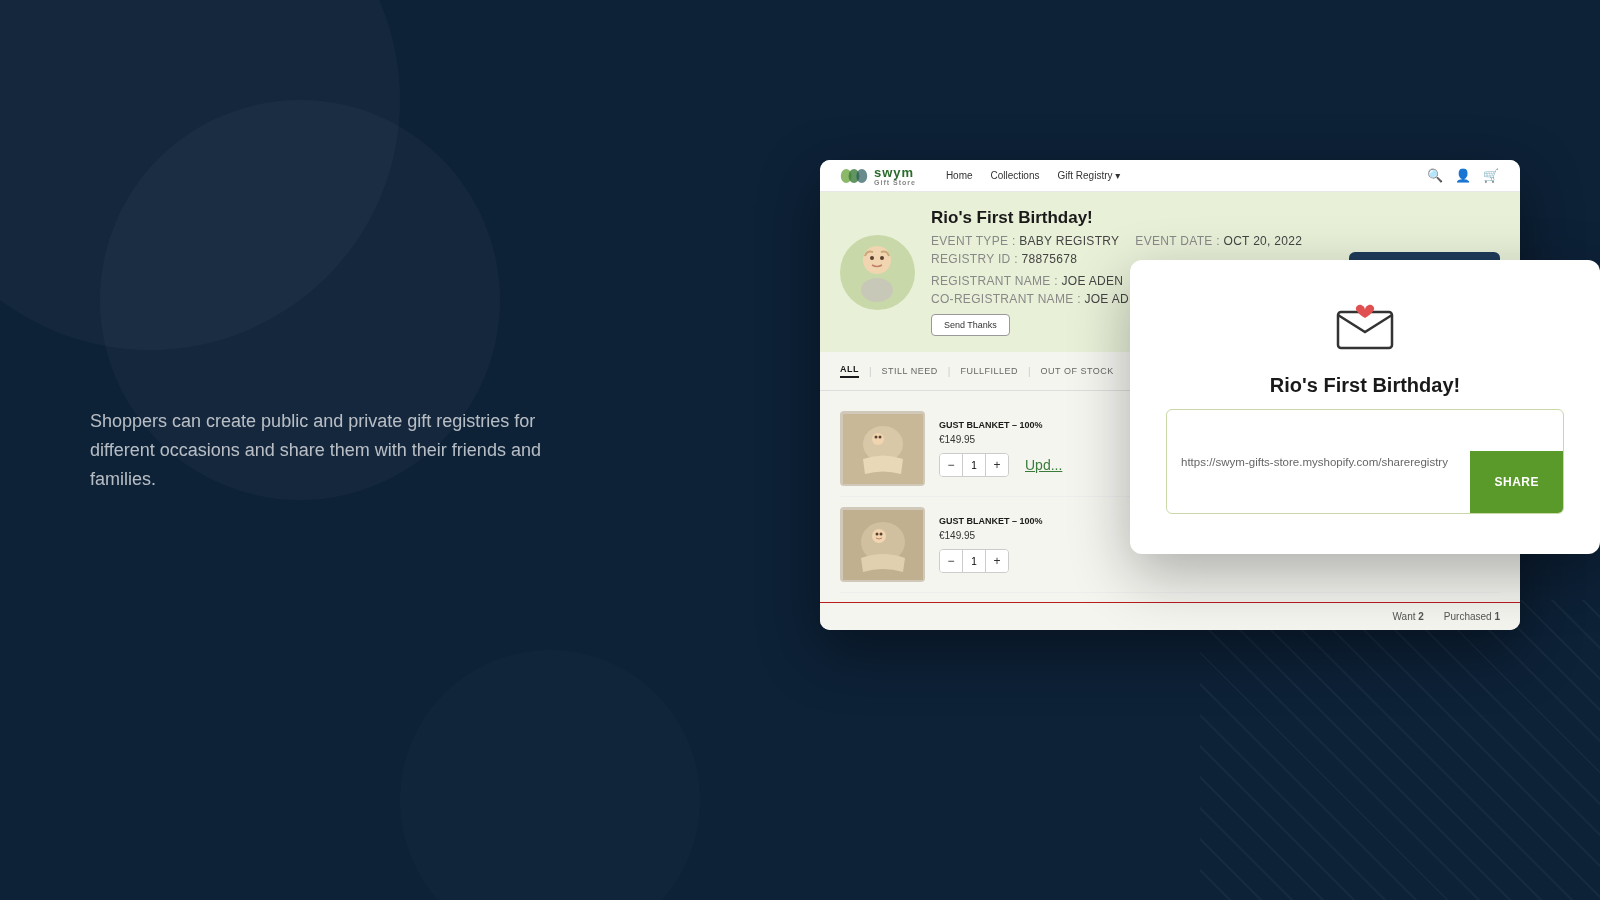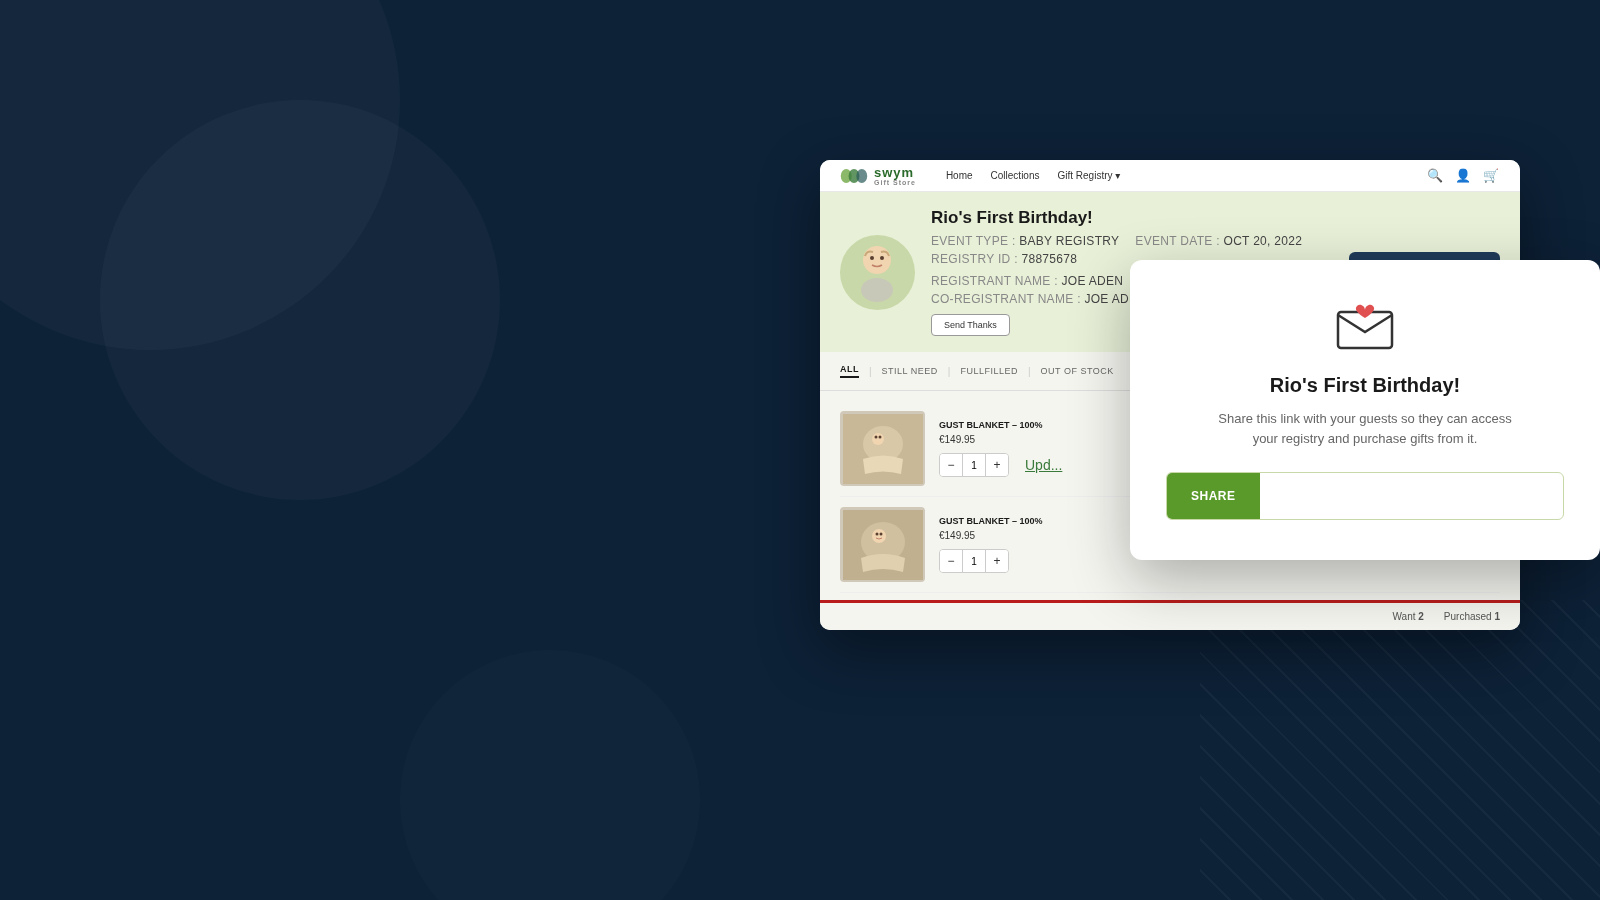--- a/index.html
+++ b/index.html
@@ -372,21 +372,21 @@
     .registry-footer {
       position: absolute;
       bottom: 0;
       right: 0;
       left: 0;
       padding: 8px 20px;
       display: flex;
       justify-content: flex-end;
       gap: 20px;
       background: #f5f5f0;
-      border-top: 3px solid #b91c1c;
+      border-top: 1px solid #b91c1c;
     }
 
     .footer-stat {
       font-size: 10px;
       color: #555;
     }
 
     .footer-stat span {
       font-weight: 600;
     }
@@ -448,37 +448,39 @@
       border: none;
       outline: none;
       background: white;
     }
 
     .share-copy-btn {
       background: #5a9a2a;
       color: white;
       border: none;
       padding: 0 24px;
-      height: 46px;
+      height: 62px;
       font-size: 12px;
       font-weight: 700;
       letter-spacing: 0.5px;
       cursor: pointer;
       flex-shrink: 0;
+      margin-top: 41px;
     }
   </style>
 </head>
 <body>
 
 <div class="bg-circle bg-circle-1"></div>
 <div class="bg-circle bg-circle-2"></div>
 <div class="bg-circle bg-circle-3"></div>
 <div class="bg-lines"></div>
 
 <div class="left-section">
+  <p class="sub-text">Shoppers can create public and private gift registries for different occasions and share them with their friends and families.</p>
 </div>
 
 <div class="right-section">
 
   <div class="store-window">
 
     <div class="store-nav">
       <div class="store-logo">
 
         <svg class="logo-icon" viewBox="0 0 36 22" xmlns="http://www.w3.org/2000/svg">
@@ -627,19 +629,19 @@
   <div class="share-modal">
     <div class="modal-icon-wrap">
       
       <svg class="envelope-heart-icon" viewBox="0 0 60 50" xmlns="http://www.w3.org/2000/svg">
         <rect x="3" y="12" width="54" height="36" rx="3" ry="3" fill="none" stroke="#333" stroke-width="2.5"></rect>
         <path d="M 3 15 L 30 32 L 57 15" fill="none" stroke="#333" stroke-width="2.5"></path>
         <path d="M 30 10 C 30 6 25 3 22 6 C 19 9 22 13 30 18 C 38 13 41 9 38 6 C 35 3 30 6 30 10 Z" fill="#e05050"></path>
       </svg>
     </div>
     <div class="modal-title">Rio's First Birthday!</div>
-    <div class="modal-desc">Share this link with your guests so they can access your registry and purchase gifts from it.</div>
     <div class="share-url-row">
+      <input type="text" class="share-url-input" readonly="" value="https://swym-gifts-store.myshopify.com/shareregistry" style="">
       <button class="share-copy-btn">SHARE</button>
     </div>
   </div>
 
 </div>
 
 </body></html>

